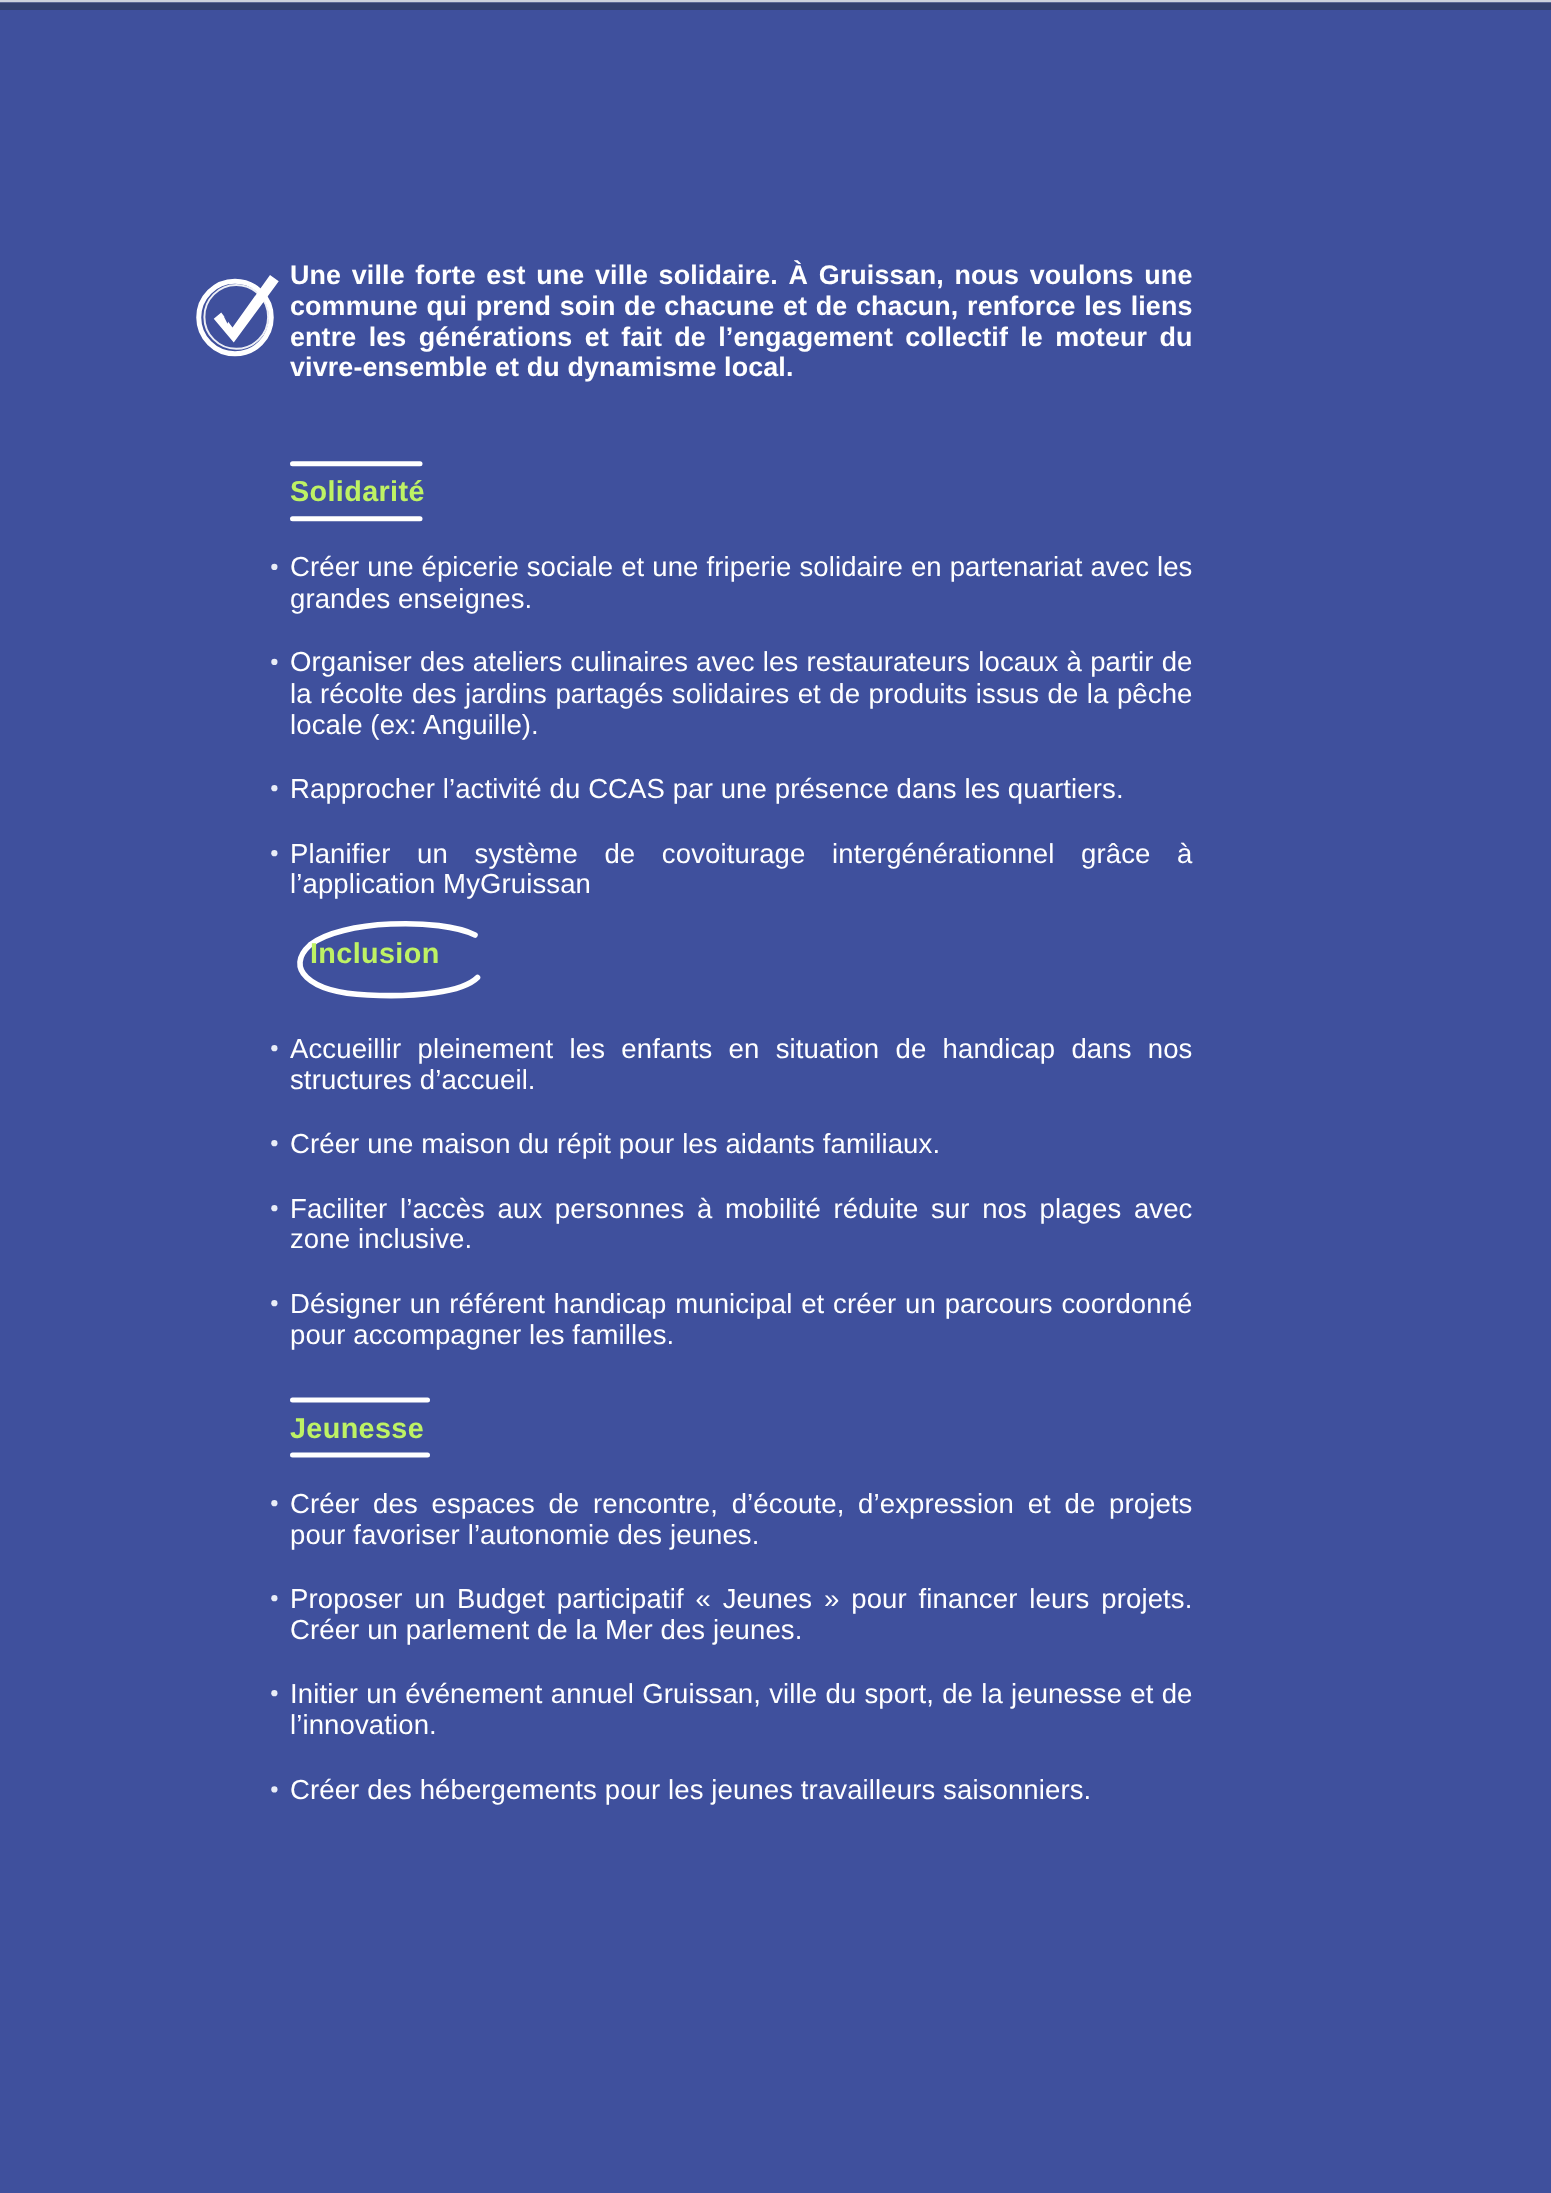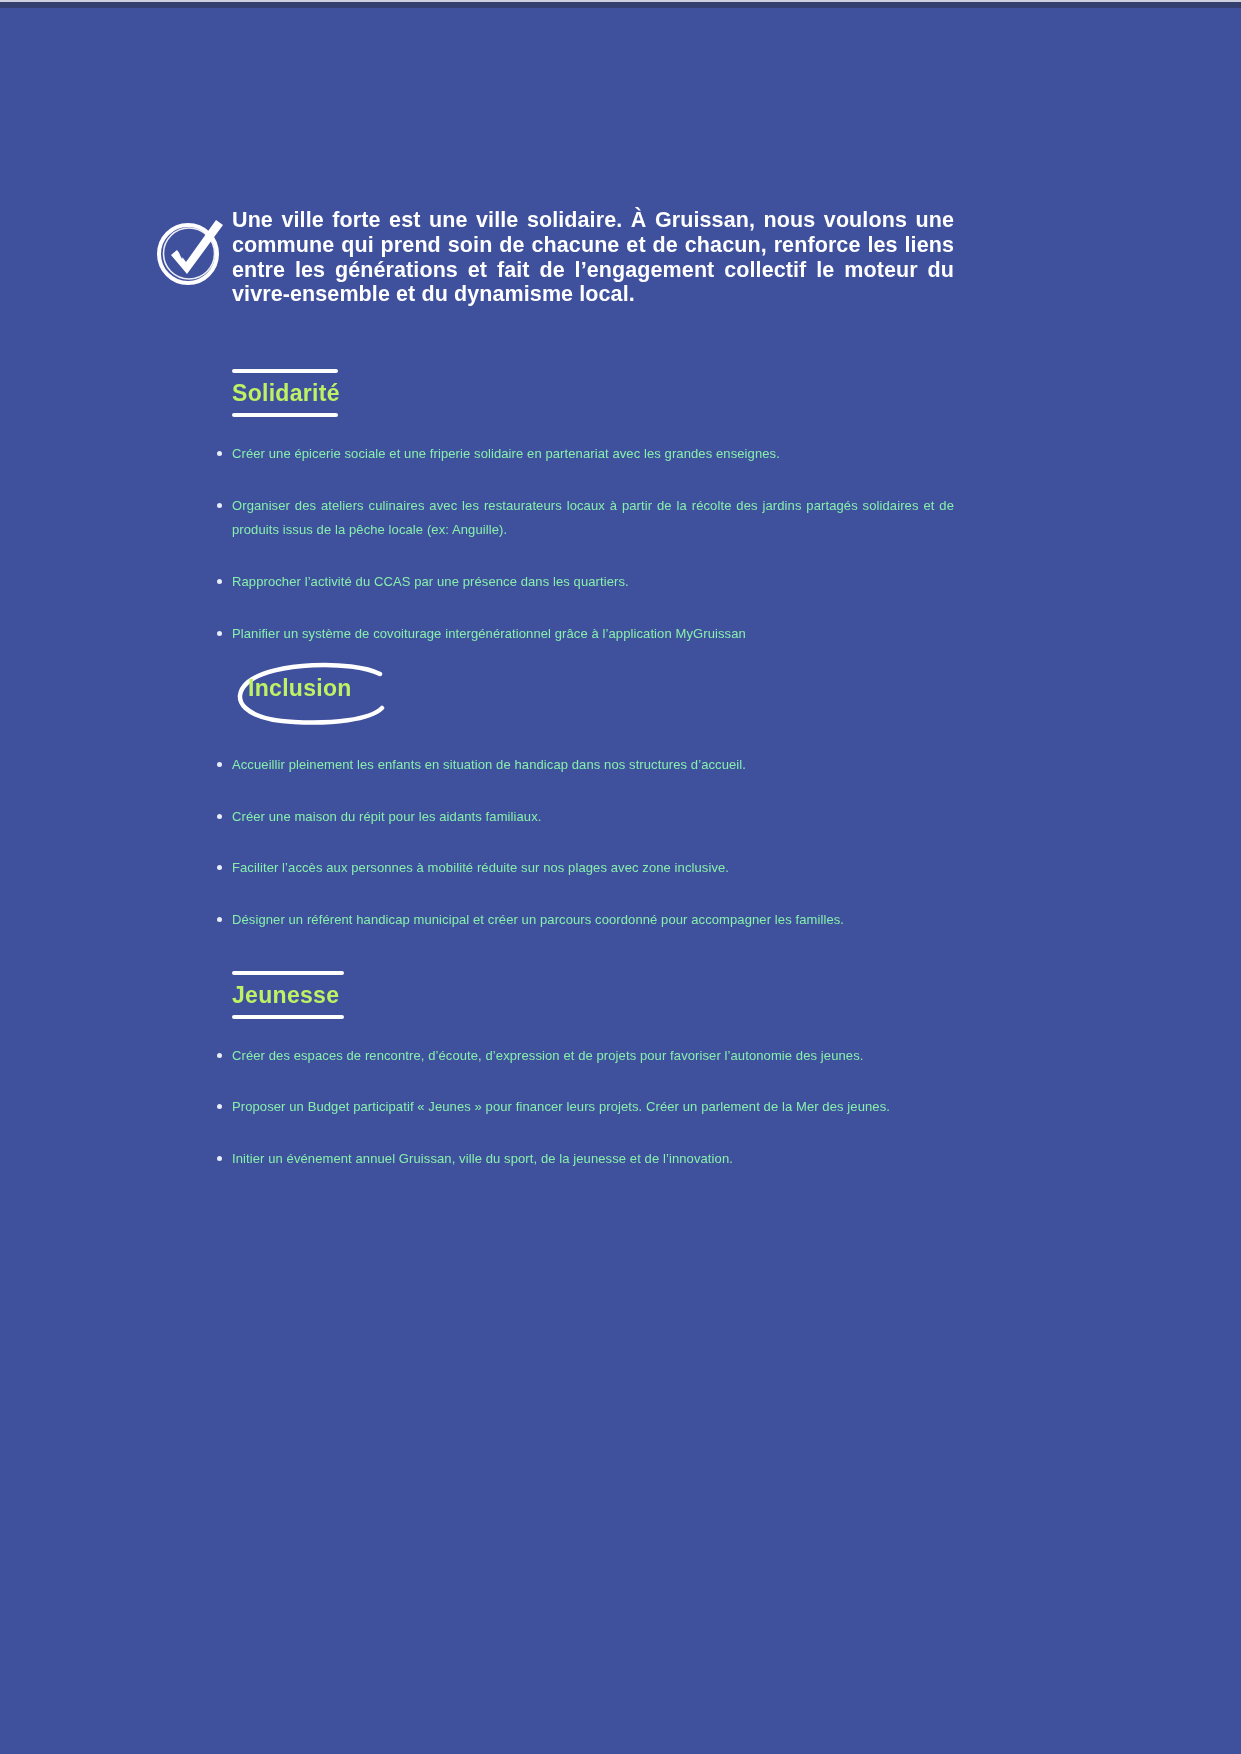--- a/index.html
+++ b/index.html
@@ -74,24 +74,24 @@
   .heading-ellipse svg {
     position:absolute; left:0; top:0;
   }
   ul.bullets {
     list-style:none;
     margin:0;
     padding:0;
   }
   ul.bullets li {
     position:relative;
-    font-size:13px;
+    font-size:22px;
     line-height:24.6px;
     font-weight:400;
-    color:#86efac;
+    color:#ffffff;
     text-align:justify;
     letter-spacing:0.1px;
     margin:0 0 27px 0;
   }
   ul.bullets li:last-child { margin-bottom:0; }
   .dot {
     position:absolute;
     left:-15px;
     top:9px;
     width:5px;
@@ -148,16 +148,17 @@
 
     <div class="section-heading" style="margin-top:38px;">
       <div class="rule" style="width:112px;"></div>
       <div class="heading-title">Jeunesse</div>
       <div class="rule" style="width:112px;"></div>
     </div>
     <ul class="bullets">
       <li><span class="dot"></span><span>Créer des espaces de rencontre, d’écoute, d’expression et de projets pour favoriser l’autonomie des jeunes.</span></li>
       <li><span class="dot"></span><span>Proposer un Budget participatif « Jeunes » pour financer leurs projets. Créer un parlement de la Mer des jeunes.</span></li>
       <li><span class="dot"></span><span>Initier un événement annuel Gruissan, ville du sport, de la jeunesse et de l’innovation.</span></li>
+      <li><span class="dot"></span><span>Créer des hébergements pour les jeunes travailleurs saisonniers.</span></li>
     </ul>
 
   </div>
 </div>
 
 </body></html>

